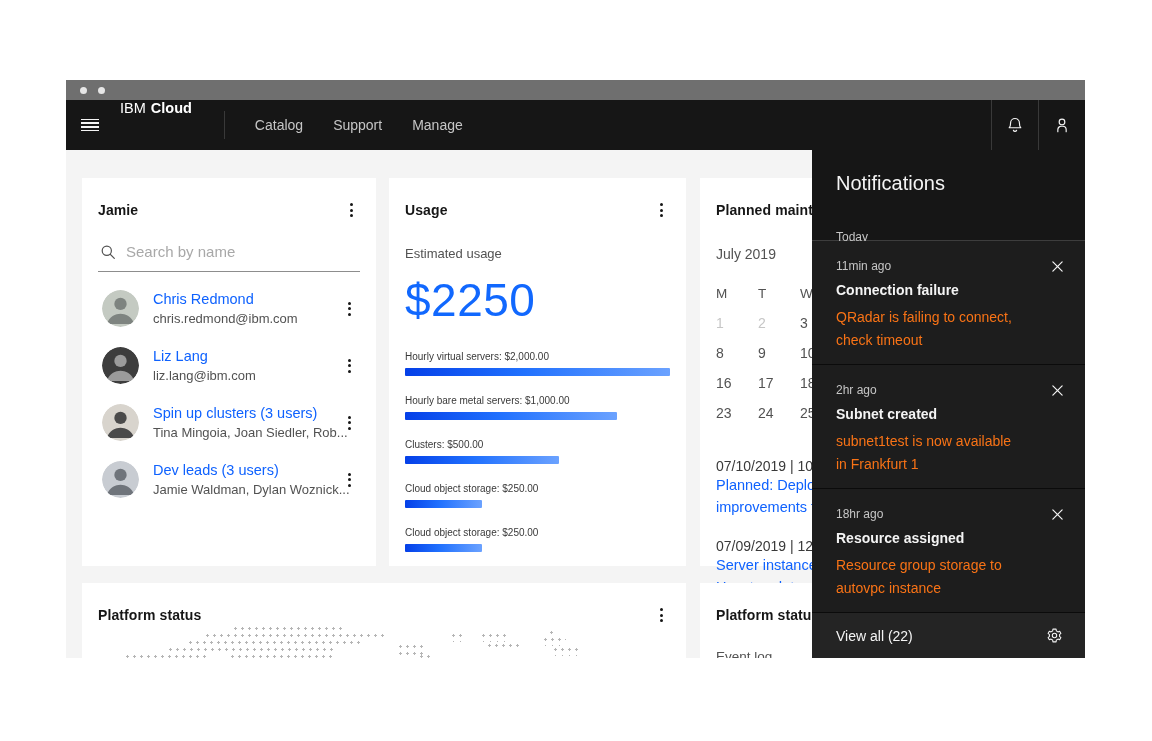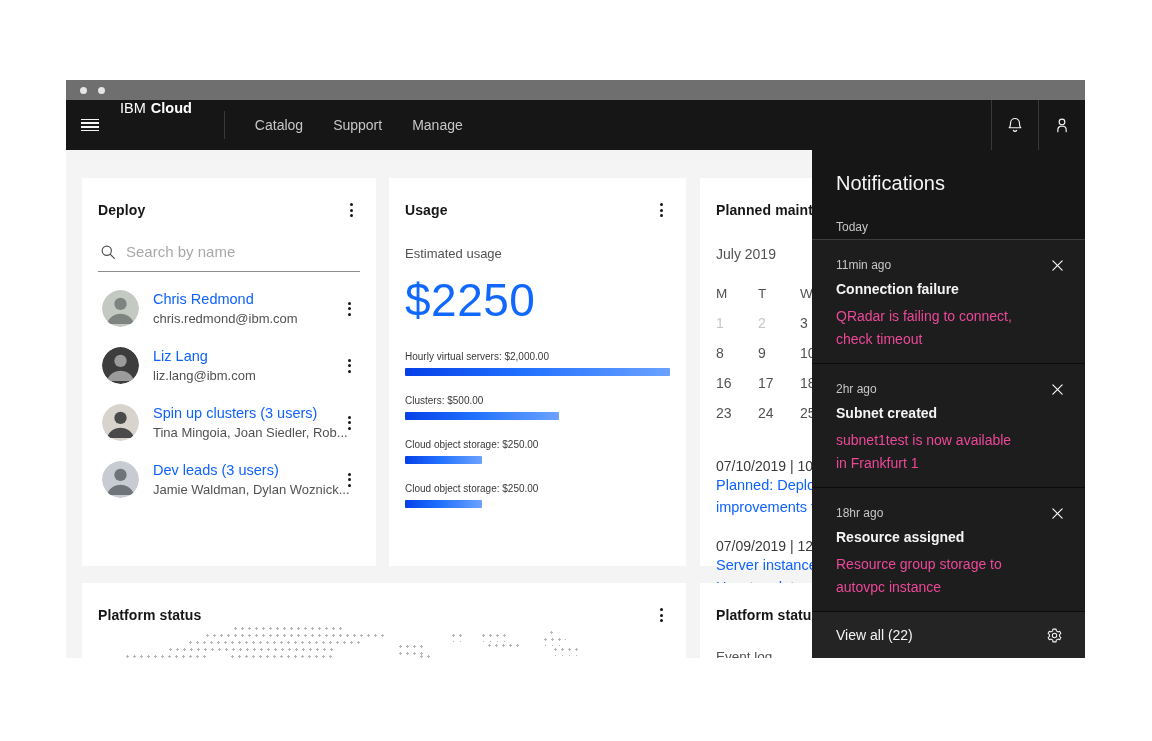--- a/index.html
+++ b/index.html
@@ -74,25 +74,25 @@
   .card-platform { left:16px; top:433px; width:604px; height:140px; }
   .card-eventlog { left:634px; top:433px; width:294px; height:140px; }
   .eventlog-sub { font-size:13.5px; color:#525252; margin-top:26px; }
   .dotmap { position:absolute; left:0; top:42px; width:604px; height:40px; }
   .dots { position:absolute; background-image:radial-gradient(circle, #b5b5b5 1.15px, transparent 1.3px); background-size:7px 7px; }
 
   
   .notif-panel { position:absolute; top:0; right:0; width:273px; height:508px; background:#161616; z-index:10; display:flex; flex-direction:column; }
   .notif-header { padding:22px 24px 0 24px; height:91px; border-bottom:1px solid #3d3d3d; background:#161616; }
   .notif-title-main { font-size:20px; font-weight:400; color:#f4f4f4; }
-  .notif-section { font-size:12px; color:#c6c6c6; margin-top:25px; }
+  .notif-section { font-size:12px; color:#c6c6c6; margin-top:35px; }
   .notif-item { position:relative; background:#1d1d1d; border-bottom:1px solid #0b0b0b; padding:18px 24px 20px 24px; height:124px; }
   .notif-time { font-size:12px; color:#c6c6c6; }
   .notif-head { font-size:14px; font-weight:700; color:#f4f4f4; margin-top:9px; }
-  .notif-body { font-size:14px; color:#ec4899; margin-top:8px; line-height:23px; width:176px; }
+  .notif-body { font-size:14px; color:#f97316; margin-top:8px; line-height:23px; width:176px; }
   .notif-close { position:absolute; top:13px; right:16px; width:24px; height:24px; display:flex; align-items:center; justify-content:center; cursor:pointer; }
   .notif-footer { margin-top:auto; height:46px; background:#242424; display:flex; align-items:center; justify-content:space-between; padding:0 22px 0 24px; }
   .view-all { font-size:14px; color:#f4f4f4; cursor:pointer; }
   .gear-btn { display:flex; align-items:center; cursor:pointer; }
 </style>
 </head>
 <body>
 
 <div class="stage">
   <div class="app">
@@ -133,21 +133,21 @@
           <circle cx="12" cy="8.3" r="3.4"></circle>
           <path d="M7 20v-2.3a4.2 4.2 0 0 1 4.2-4.2h1.6A4.2 4.2 0 0 1 17 17.7V20"></path>
         </svg>
       </div>
     </div>
 
     <div class="main">
 
       <div class="card card-access card-pad">
         <div class="card-title-row">
-          <span class="card-title">Deploy</span>
+          <span class="card-title">Jamie</span>
           <span class="kebab">
               <i></i>
               <i></i>
               <i></i>
             </span>
         </div>
         <div class="search-row">
           <svg width="16" height="16" viewBox="0 0 16 16" fill="none" stroke="#525252" stroke-width="1.2" stroke-linecap="round">
             <circle cx="6.8" cy="6.8" r="4.6"></circle>
               <path d="M10.3 10.3L14.3 14.3"></path>
@@ -237,20 +237,26 @@
               <i></i>
             </span>
         </div>
         <div class="usage-subtitle">Estimated usage</div>
         <div class="usage-total">$2250</div>
         <div class="usage-items">
           <div class="usage-item">
             <div class="usage-label">Hourly virtual servers: $2,000.00</div>
             <div class="usage-track">
                 <div class="usage-bar" style="width: 100%;"></div>
+              </div>
+          </div>
+          <div class="usage-item">
+            <div class="usage-label">Hourly bare metal servers: $1,000.00</div>
+            <div class="usage-track">
+                <div class="usage-bar" style="width: 80%;"></div>
               </div>
           </div>
           <div class="usage-item">
             <div class="usage-label">Clusters: $500.00</div>
             <div class="usage-track">
                 <div class="usage-bar" style="width: 58%;"></div>
               </div>
           </div>
           <div class="usage-item">
             <div class="usage-label">Cloud object storage: $250.00</div>

